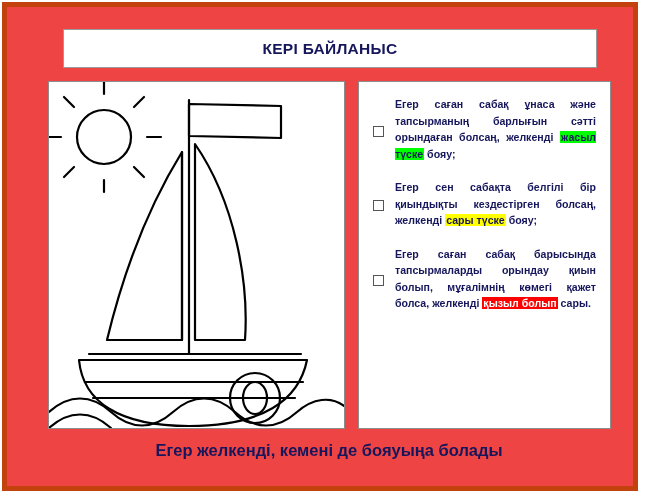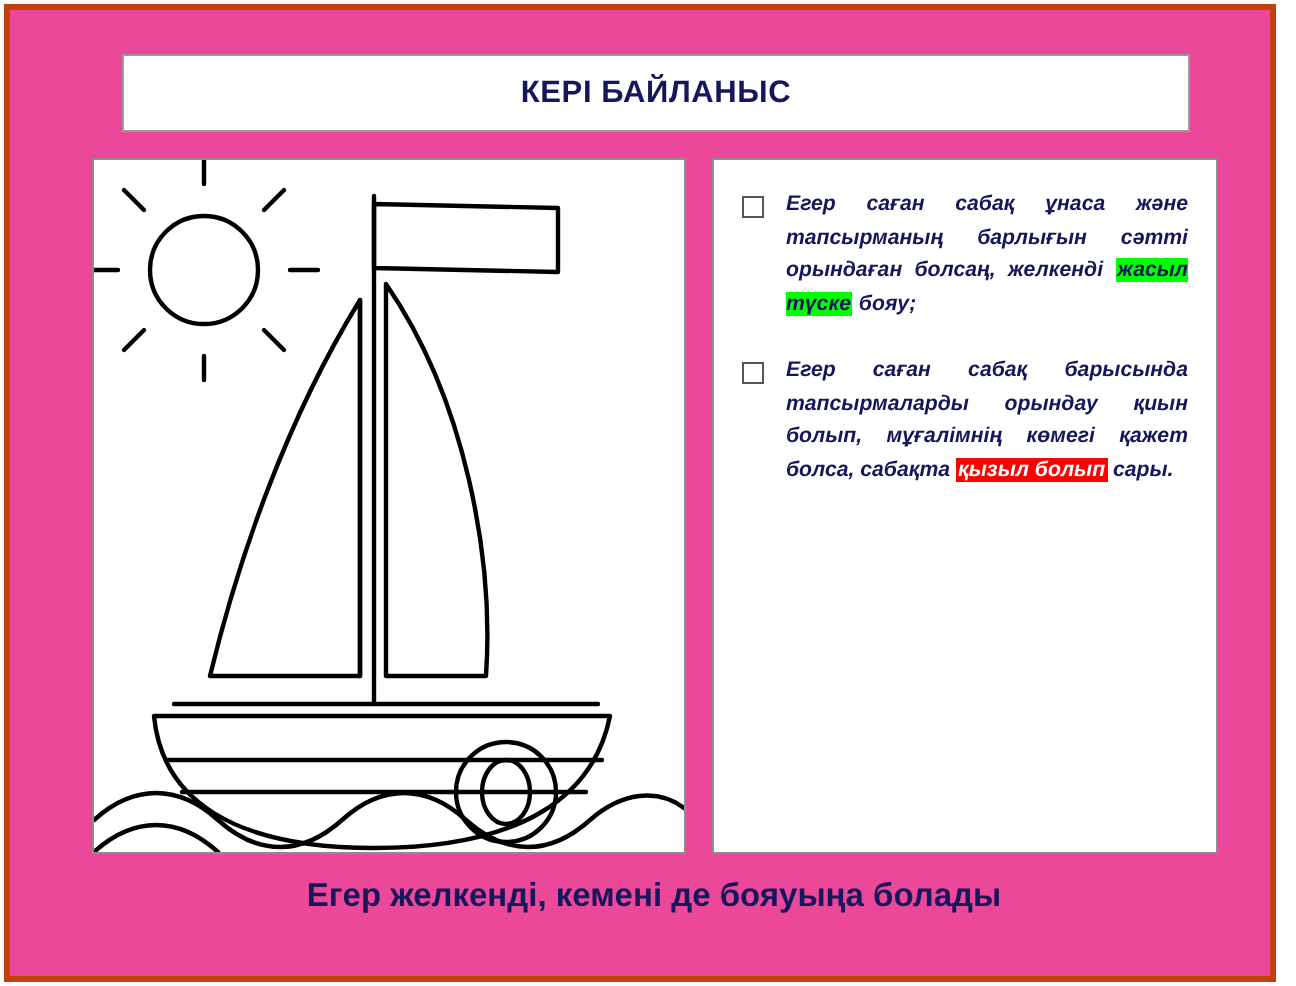--- a/index.html
+++ b/index.html
@@ -10,22 +10,22 @@
     width: 648px;
     height: 493px;
     background: #ffffff;
     font-family: "Liberation Sans", sans-serif;
   }
   .slide {
     position: relative;
     width: 636px;
     height: 489px;
     margin: 2px;
-    background: #ec4899;
-    border: 3px solid #c2410c;
+    background: #ef4444;
+    border: 5px solid #c2410c;
     box-sizing: border-box;
   }
   .title-bar {
     position: absolute;
     left: 56px;
     top: 22px;
     width: 534px;
     height: 39px;
     background: #ffffff;
     border: 1px solid #9a9a9a;
@@ -57,23 +57,22 @@
     top: 74px;
     width: 253px;
     height: 348px;
     background: #ffffff;
     border: 1px solid #8d8d8d;
     box-sizing: border-box;
     padding: 14px 14px 10px 14px;
   }
   .bullet-item {
     display: flex;
-    align-items: flex-start;
+    align-items: center;
     margin-bottom: 17px;
-    font-style: italic;
   }
   .bullet-box {
     flex: 0 0 auto;
     width: 9px;
     height: 9px;
     border: 1px solid #555555;
     margin-top: 4px;
     margin-right: 11px;
     background: #ffffff;
   }
@@ -162,23 +161,27 @@
     </svg>
   </div>
 
   <div class="right-panel">
 
     <div class="bullet-item">
       <span class="bullet-box"></span>
       <span class="bullet-text"><span>Егер саған сабақ ұнаса және тапсырманың барлығын сәтті орындаған болсаң, желкенді </span><span class="hl-green">жасыл түске</span><span> бояу;</span></span>
     </div>
 
+    <div class="bullet-item">
+      <span class="bullet-box"></span>
+      <span class="bullet-text"><span>Егер сен сабақта белгілі бір қиындықты кездестірген болсаң, желкенді </span><span class="hl-yellow">сары түске</span><span> бояу;</span></span>
+    </div>
 
     <div class="bullet-item">
       <span class="bullet-box"></span>
-      <span class="bullet-text"><span>Егер саған сабақ барысында тапсырмаларды орындау қиын болып, мұғалімнің көмегі қажет болса, сабақта </span><span class="hl-red">қызыл болып</span><span> сары.</span></span>
+      <span class="bullet-text"><span>Егер саған сабақ барысында тапсырмаларды орындау қиын болып, мұғалімнің көмегі қажет болса, желкенді </span><span class="hl-red">қызыл болып</span><span> сары.</span></span>
     </div>
 
   </div>
 
   <div class="footer">Егер желкенді, кемені де бояуыңа болады</div>
 
 </div>
 
 </body></html>

